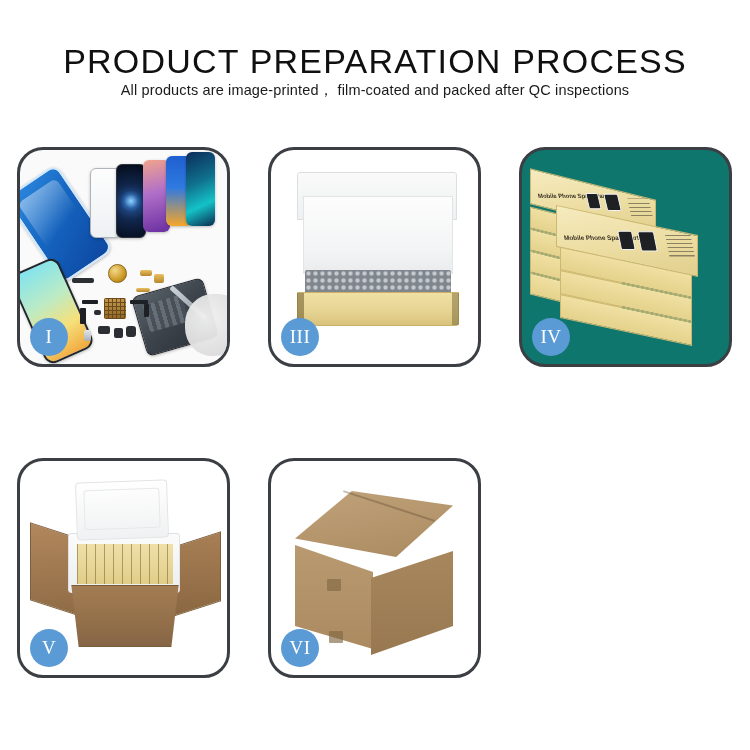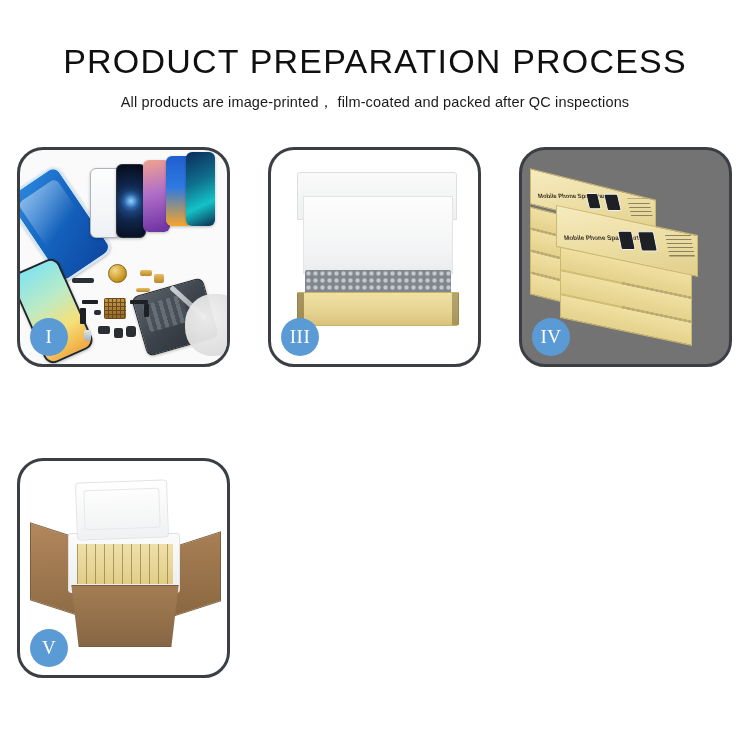--- a/index.html
+++ b/index.html
@@ -16,21 +16,21 @@
   .title {
     margin-top: 42px;
     font-size: 34px;
     letter-spacing: 1.2px;
     color: #101010;
     font-weight: 400;
     font-family: "Liberation Sans", sans-serif;
     white-space: nowrap;
   }
   .subtitle {
-    margin-top: 12px;
+    margin-top: 0;
     font-size: 14.5px;
     color: #1a1a1a;
     letter-spacing: .15px;
     white-space: nowrap;
   }
 
   
   .grid {
     position: absolute;
     left: 17px; top: 147px;
@@ -222,21 +222,21 @@
   .box3-base:before{
     content:""; position:absolute; left:-1px; top:0; width:7px; height:100%;
     background:#6b5a2a; opacity:.55;
   }
   .box3-base:after{
     content:""; position:absolute; right:-1px; top:0; width:7px; height:100%;
     background:#6b5a2a; opacity:.45;
   }
 
   
-  .p4 { background:#737373; }
+  .p4 { background:#0f766e; }
   .stack { position:absolute; left:6px; top:14px; width:200px; height:192px; }
   .sbox {
     position:absolute;
     background: linear-gradient(180deg,#f0e0a2,#e4d28c);
     border:1px solid #cdb871;
   }
   .sbox.lid {
     background: linear-gradient(160deg,#f6ebbf 0%, #ecdda2 55%, #e0cf8c 100%);
   }
   .lidface {
@@ -428,15 +428,26 @@
         <div class="v-flapR"></div>
         <div class="v-foambox">
           <div class="v-inner"></div>
         </div>
         <div class="v-body"></div>
         <div class="v-foamlid"></div>
       </div>
       <div class="badge">V</div>
     </div>
 
+    <div class="panel p6">
+      <div class="stage">
+        <div class="c-top"></div>
+        <div class="c-left"></div>
+        <div class="c-right"></div>
+        <div class="c-seam" style="left:70px; top:44px; width:96px; height:2px; transform: rotate(18deg);"></div>
+        <div class="tapebit" style="left:56px; top:118px; width:14px; height:12px;"></div>
+        <div class="tapebit" style="left:58px; top:170px; width:14px; height:12px;"></div>
+      </div>
+      <div class="badge">VI</div>
+    </div>
 
   </div>
 </div>
 
 </body></html>

